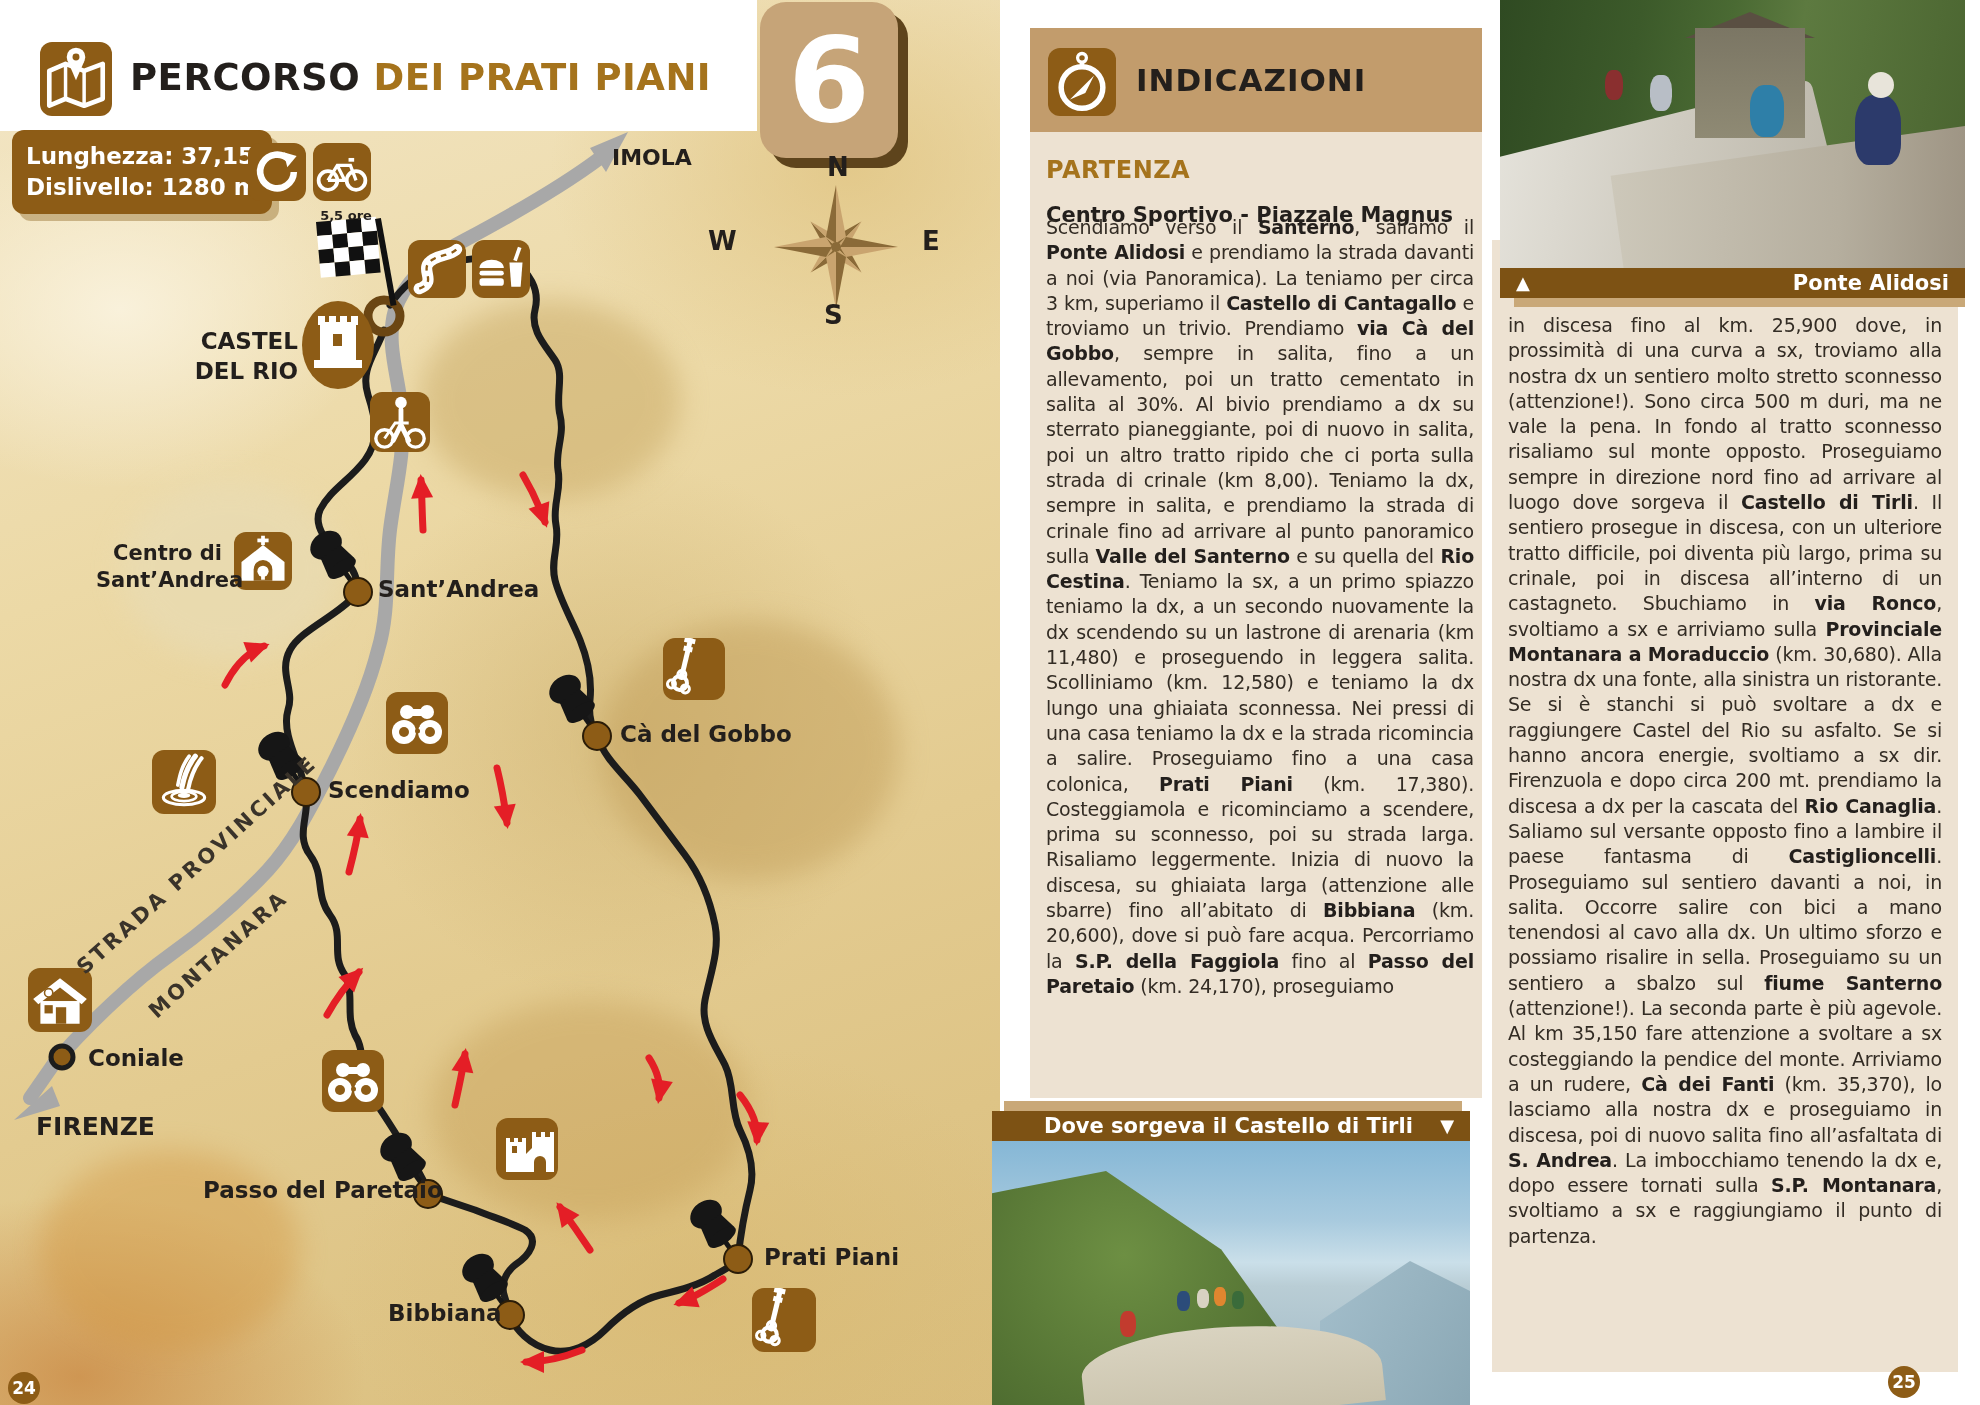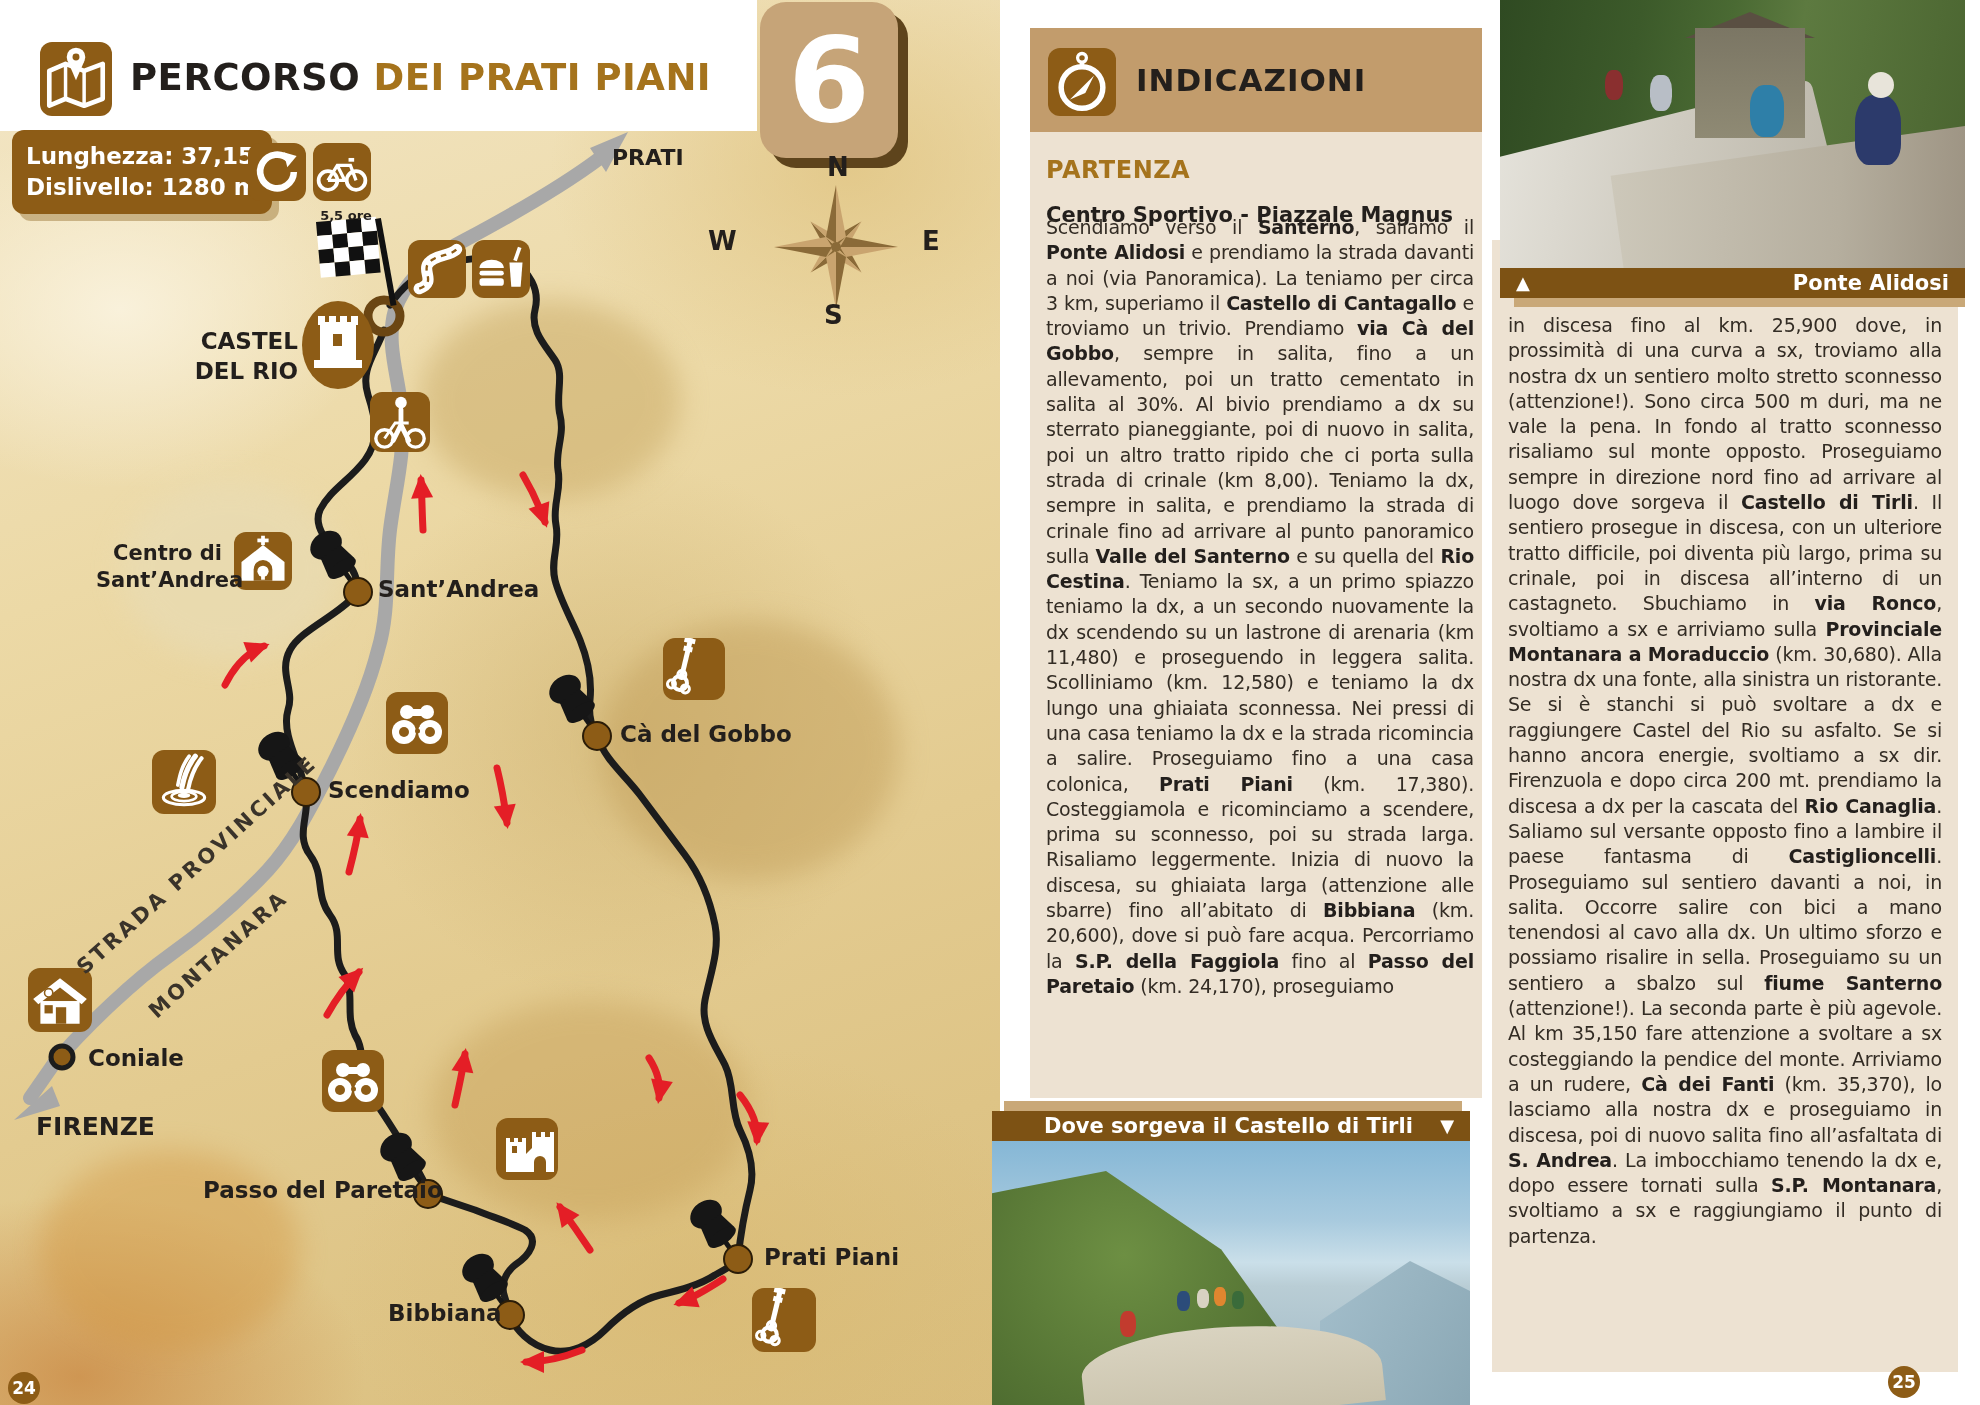--- a/index.html
+++ b/index.html
@@ -355,21 +355,21 @@
         <circle cx="-7" cy="-5" r="4" fill="none" stroke="#fff" stroke-width="3"></circle>
         <circle cx="7" cy="-5" r="4" fill="none" stroke="#fff" stroke-width="3"></circle>
         <circle cx="0" cy="8" r="4" fill="none" stroke="#fff" stroke-width="3"></circle>
         <line x1="6" y1="-4" x2="38" y2="-26" stroke="#fff" stroke-width="5"></line>
         <rect x="26" y="-24" width="5" height="9" transform="rotate(-35 28 -20)" fill="#fff"></rect>
         <rect x="33" y="-30" width="5" height="11" transform="rotate(-35 35 -25)" fill="#fff"></rect>
       </g>
     </svg>
   </div>
 
-  <div class="map-label" style="left:612px;top:145px;font-size:22px;">PRATI</div>
+  <div class="map-label" style="left:612px;top:145px;font-size:22px;">IMOLA</div>
   <div class="map-label" style="left:186px;top:326px;width:112px;text-align:right;font-size:23px;line-height:30px;">
     <div>CASTEL</div>
     <div>DEL RIO</div>
   </div>
   <div class="map-label" style="left:96px;top:540px;width:126px;text-align:right;font-size:21px;line-height:27px;">
     <div>Centro di</div>
     <div>Sant’Andrea</div>
   </div>
   <div class="map-label" style="left:378px;top:576px;font-size:23px;">Sant’Andrea</div>
   <div class="map-label" style="left:328px;top:777px;font-size:23px;">Scendiamo</div>

